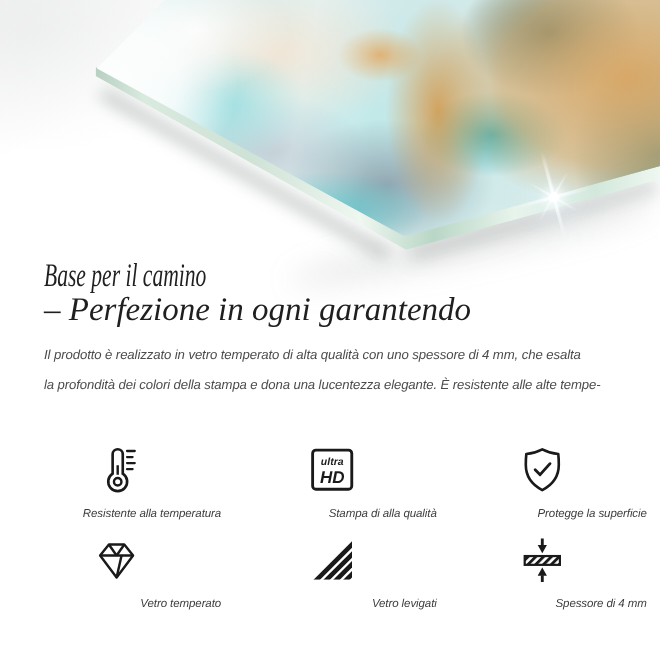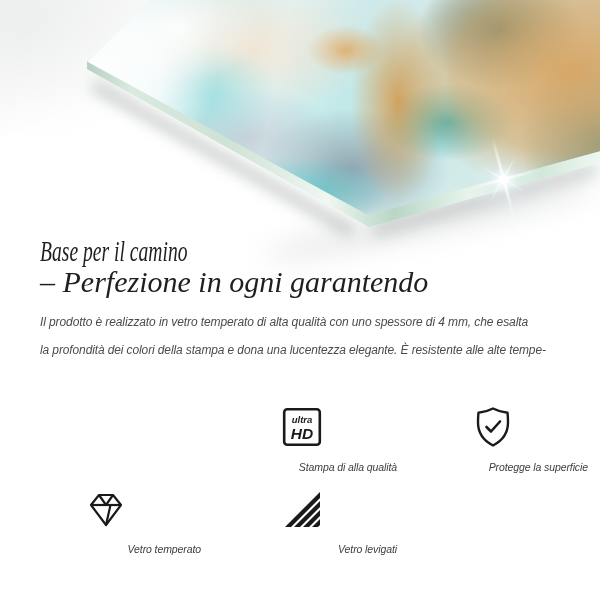--- a/index.html
+++ b/index.html
@@ -100,20 +100,36 @@
   <h1 class="title" style="margin:0;font-weight:400;">
     <span class="fit-line" style="transform: scaleX(0.653521);">Base per il camino</span>
     <span class="fit-line">– Perfezione in ogni garantendo</span>
   </h1>
 
   <div class="description">
     <span class="fit-line">Il prodotto è realizzato in vetro temperato di alta qualità con uno spessore di 4 mm, che esalta</span>
     <span class="fit-line" style="transform: scaleX(0.996219);">la profondità dei colori della stampa e dona una lucentezza elegante. È resistente alle alte tempe-</span>
   </div>
 
+  <div class="feature c1 r1">
+    <div class="icon-slot">
+      <svg width="48" height="48" viewBox="0 0 48 48" fill="none" stroke="#1a1a1a" stroke-width="2.4">
+        <path d="M20.4 10 A4.6 4.6 0 0 1 29.6 10 L29.6 27.6 A8.6 8.6 0 1 1 20.4 27.6 Z"></path>
+        <circle cx="25" cy="35" r="3.4" stroke-width="2.2"></circle>
+        <line x1="25" y1="20" x2="25" y2="28.5" stroke-width="2.2"></line>
+        <g stroke-width="2.1" stroke-linecap="round">
+          <line x1="33.5" y1="7" x2="40.5" y2="7"></line>
+          <line x1="33.5" y1="12.5" x2="38.5" y2="12.5"></line>
+          <line x1="33.5" y1="18" x2="40.5" y2="18"></line>
+          <line x1="33.5" y1="23.5" x2="38.5" y2="23.5"></line>
+        </g>
+      </svg>
+    </div>
+    <div class="feature-label">Resistente alla temperatura</div>
+  </div>
 
   <div class="feature c2 r1">
     <div class="icon-slot">
       <svg width="44" height="44" viewBox="0 0 44 44">
         <rect x="4.2" y="4.2" width="35.6" height="35.6" rx="3" fill="none" stroke="#1a1a1a" stroke-width="2.6"></rect>
         <text x="22" y="18" text-anchor="middle" fill="#1a1a1a" style="font-family:'Liberation Sans',sans-serif;font-size:9.5px;font-weight:700;">ultra</text>
         <text x="22" y="34" text-anchor="middle" fill="#1a1a1a" style="font-family:'Liberation Sans',sans-serif;font-size:15.5px;font-weight:700;">HD</text>
       </svg>
     </div>
     <div class="feature-label">Stampa di alla qualità</div>
@@ -155,14 +171,31 @@
           <line x1="1" y1="45" x2="51" y2="-5"></line>
           <line x1="10" y1="45" x2="60" y2="-5"></line>
           <line x1="19" y1="45" x2="69" y2="-5"></line>
           <line x1="28" y1="45" x2="78" y2="-5"></line>
         </g>
       </svg>
     </div>
     <div class="feature-label">Vetro levigati</div>
   </div>
 
+  <div class="feature c3 r2">
+    <div class="icon-slot">
+      <svg width="46" height="46" viewBox="0 0 46 46">
+        <defs>
+          <pattern id="hatch" width="5" height="5" patternUnits="userSpaceOnUse" patternTransform="rotate(45)">
+            <rect width="2.6" height="5" fill="#1a1a1a"></rect>
+          </pattern>
+        </defs>
+        <rect x="7" y="19.5" width="32" height="8" fill="url(#hatch)" stroke="#1a1a1a" stroke-width="2"></rect>
+        <line x1="23" y1="3.5" x2="23" y2="10" stroke="#1a1a1a" stroke-width="2.6"></line>
+        <polygon points="18.8,9.5 27.2,9.5 23,17" fill="#1a1a1a"></polygon>
+        <line x1="23" y1="43" x2="23" y2="37" stroke="#1a1a1a" stroke-width="2.6"></line>
+        <polygon points="18.8,37.5 27.2,37.5 23,30" fill="#1a1a1a"></polygon>
+      </svg>
+    </div>
+    <div class="feature-label">Spessore di 4 mm</div>
+  </div>
 
 </div>
 
 </body></html>

